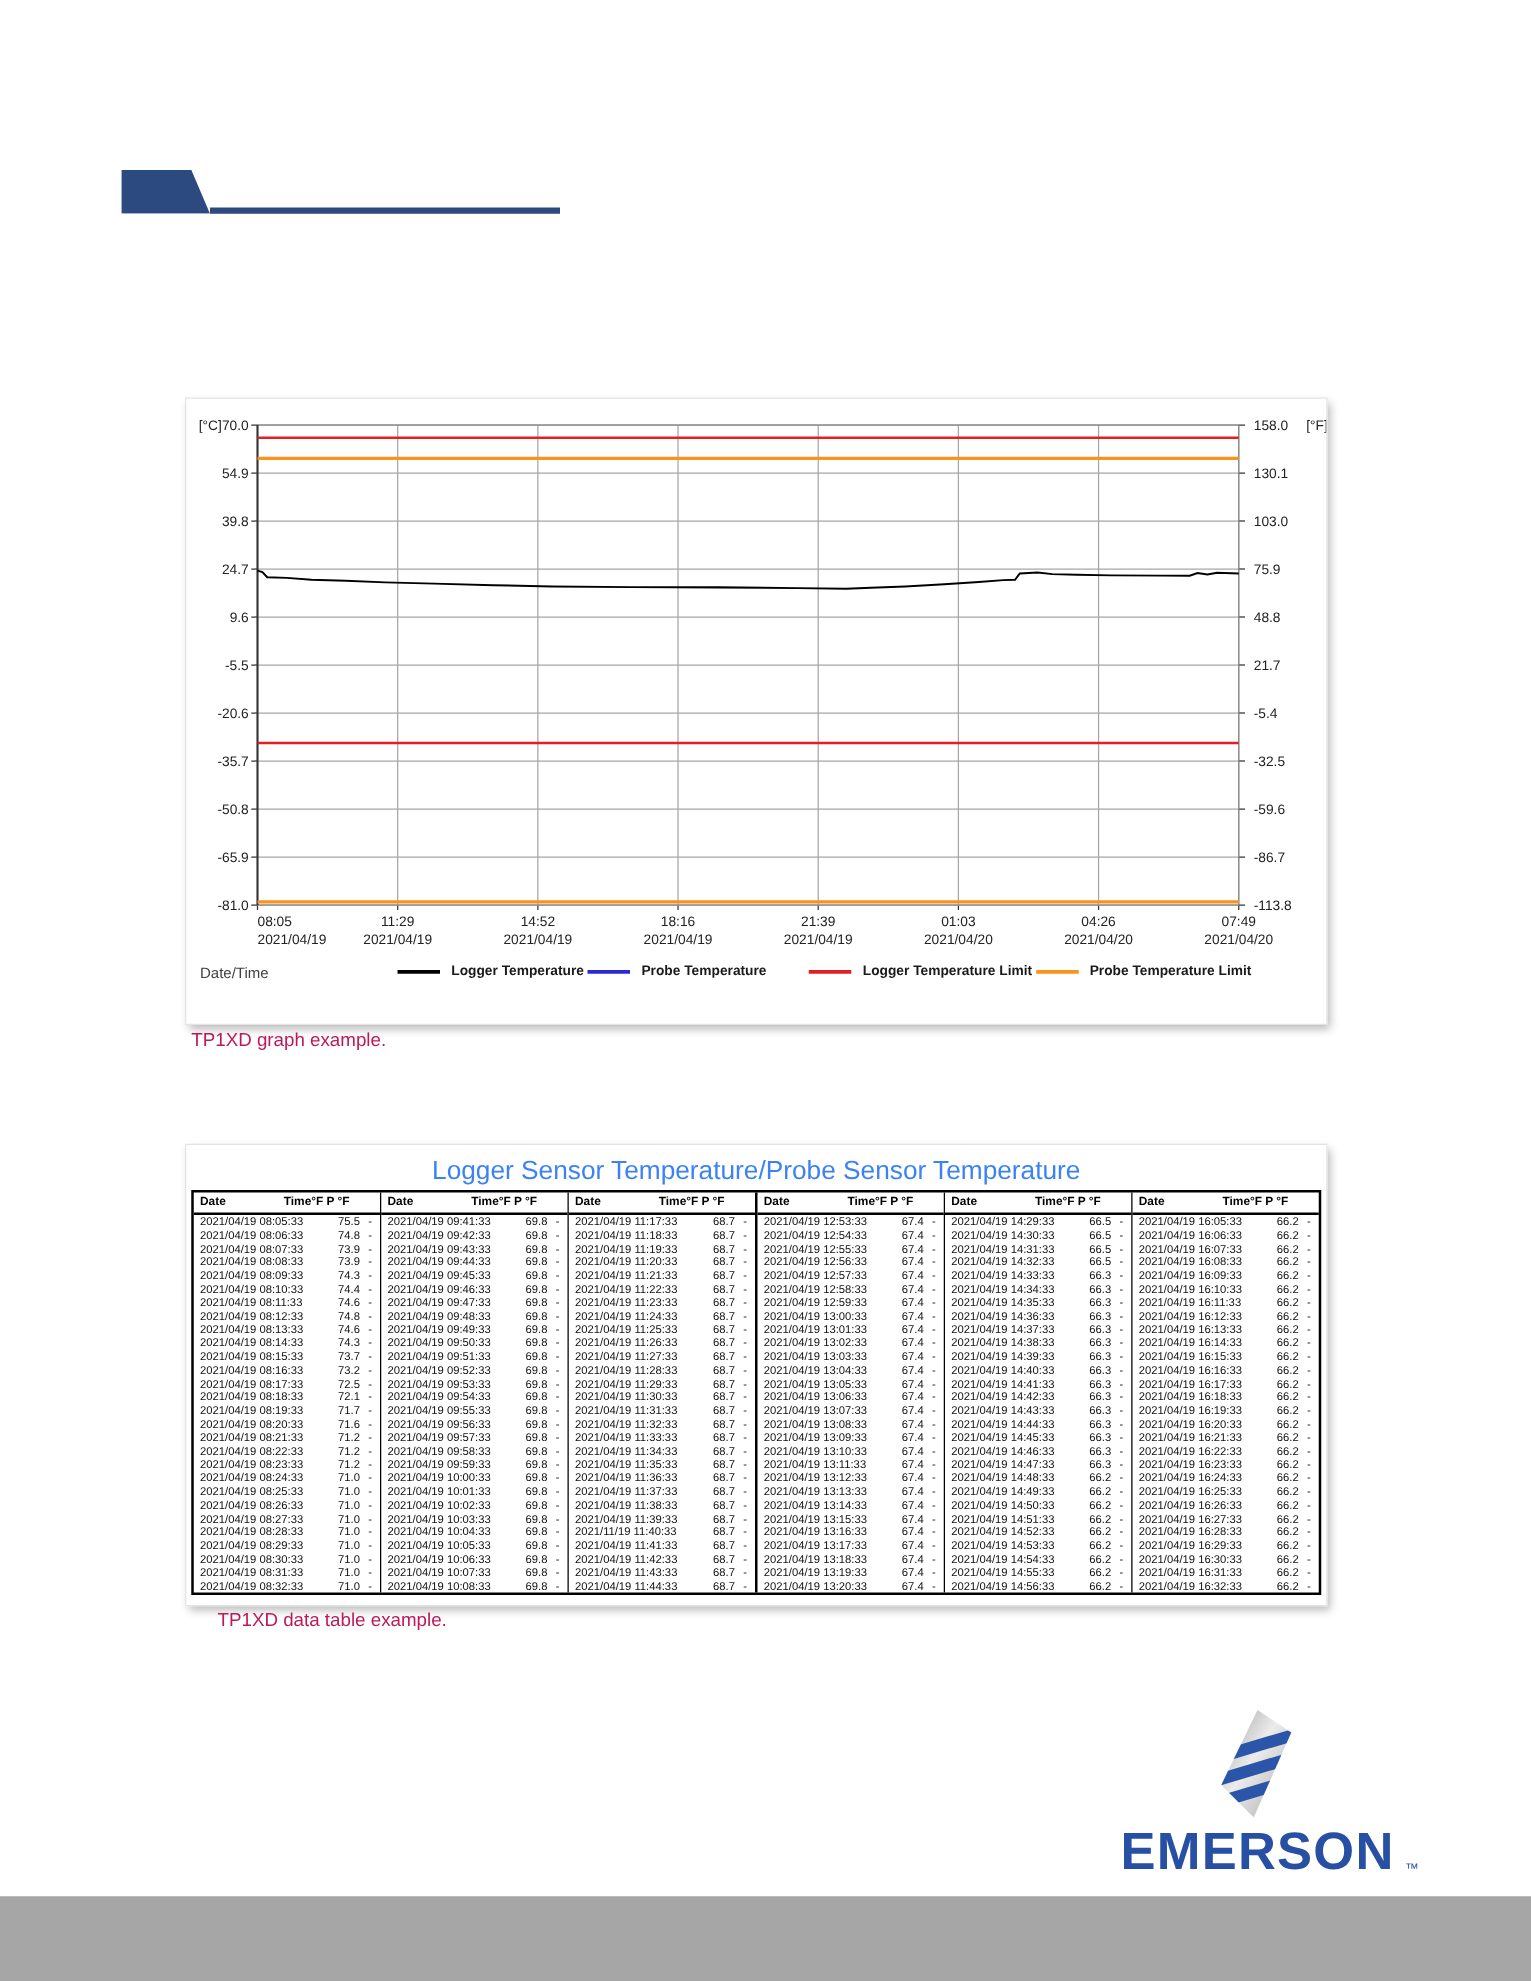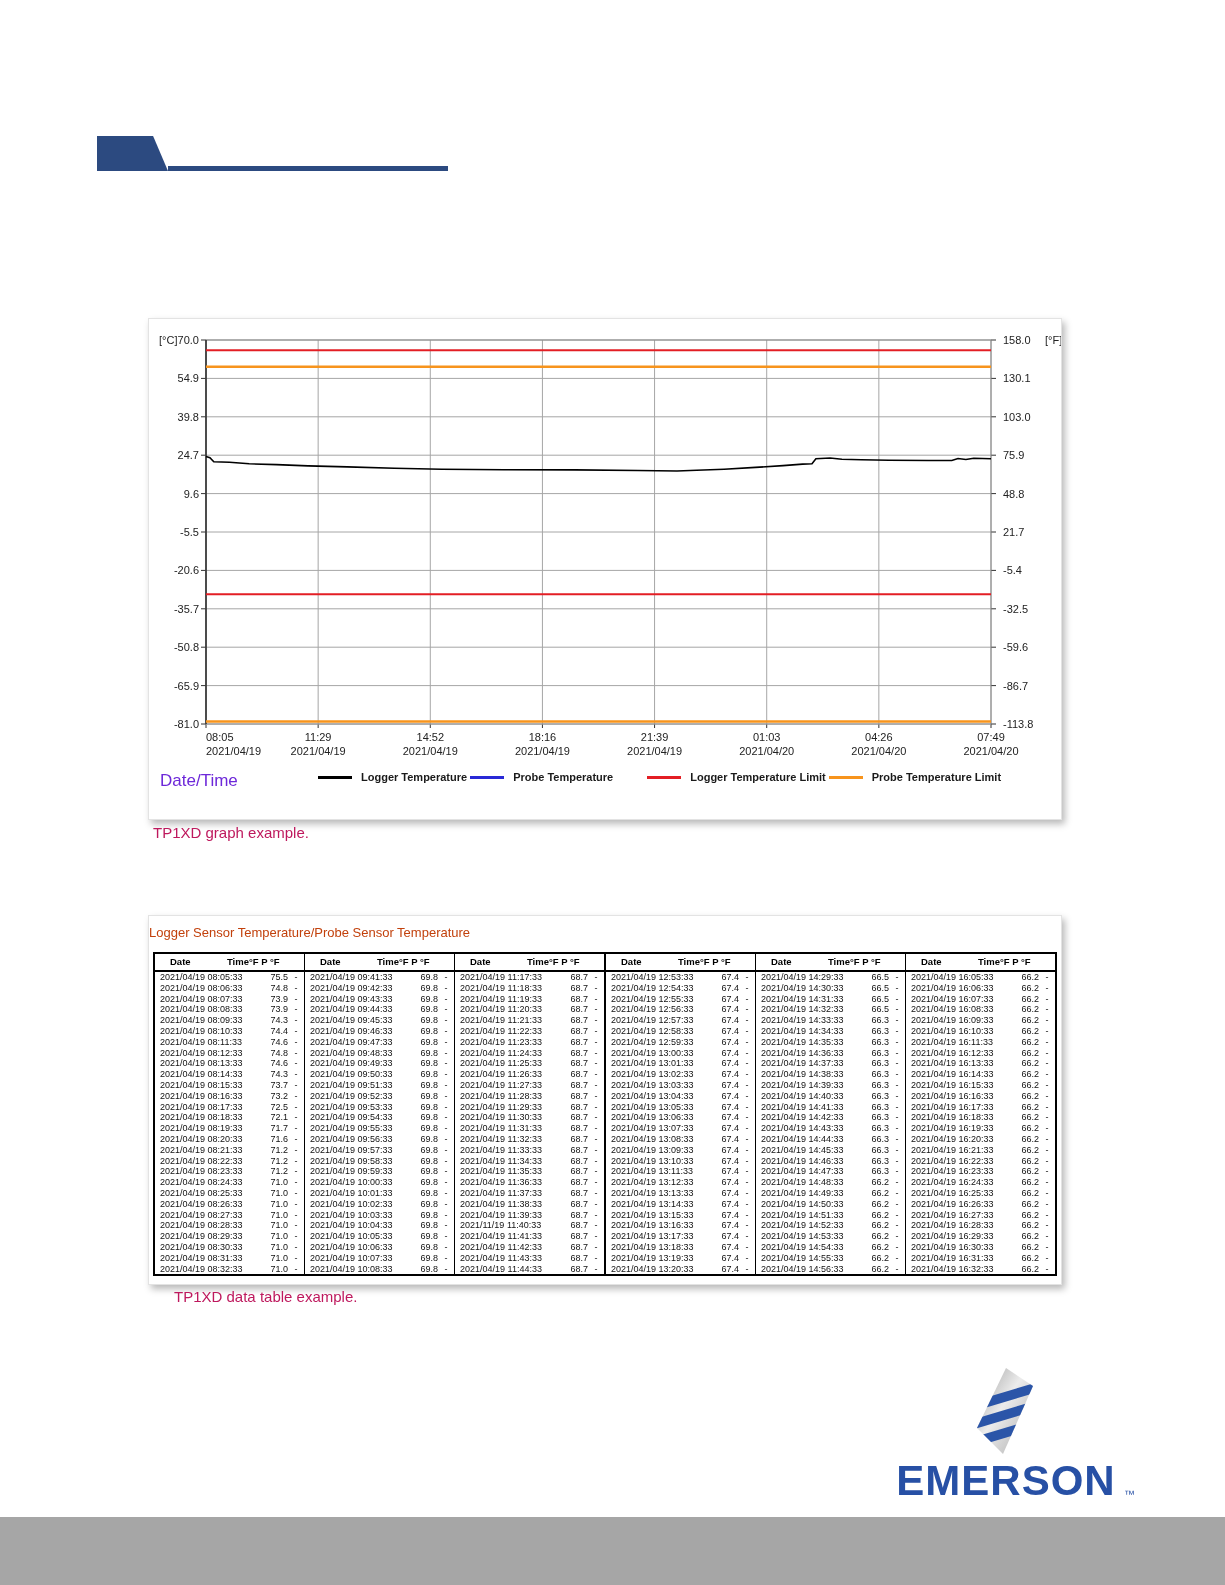--- a/index.html
+++ b/index.html
@@ -17,36 +17,36 @@
     box-shadow:3px 4px 7px rgba(0,0,0,0.28);}
   .graph-card{left:148px;top:318px;width:912px;height:500px;}
   .table-card{left:148px;top:915px;width:912px;height:368px;}
 
   .caption{position:absolute;font-size:15px;color:#be185d;}
   .cap-graph{left:153px;top:824px;}
   .cap-table{left:164px;top:1288px;margin-left:10px;}
 
   
   .legend-row{position:absolute;left:0;top:452px;width:100%;display:flex;align-items:flex-start;}
-  .dt-label{width:158px;padding-left:11px;font-size:17px;color:#6d28d9;}
+  .dt-label{width:158px;padding-left:11px;font-size:12px;color:#404040;}
   .legend-cols{display:flex;gap:34px;}
   .legend-col{display:flex;gap:3px;}
   .legend-item{display:flex;align-items:center;gap:9px;}
   .swatch{width:34px;height:3px;display:inline-block;}
   .l-label{font-size:11px;font-weight:bold;color:#1a1a1a;white-space:nowrap;}
 
   
-  .t-title{text-align:left;font-size:13px;color:#c2410c;padding-top:9px;height:27px;}
+  .t-title{text-align:center;font-size:21px;color:#3b82f6;padding-top:9px;height:27px;}
   .t-outer{margin:0 4px;border:2px solid #000;display:flex;background:#fff;}
   .tgroup{flex:1;border-right:1px solid #000;min-width:0;}
   .tgroup.sep-thick{border-right-width:2px;}
   .tgroup:last-child{border-right:none;}
   .t-head{display:flex;font-weight:bold;font-size:9.5px;height:16px;line-height:16px;
     border-bottom:2px solid #000;white-space:nowrap;}
-  .t-head .hd{flex:1;padding-left:15px;}
+  .t-head .hd{flex:1;padding-left:5px;}
   .t-head .ht{width:42px;text-align:right;}
   .t-head .hf{width:50px;text-align:left;padding-right:5px;}
   .t-row{display:flex;font-size:9px;height:10.8px;line-height:10.9px;white-space:nowrap;color:#111;}
   .t-row .rd{flex:1;padding-left:5px;}
   .t-row .rv{width:26px;text-align:right;}
   .t-row .rp{width:16px;text-align:center;}
 
   
   .logo-wrap{position:absolute;left:876px;top:1366px;width:265px;height:140px;}
 

